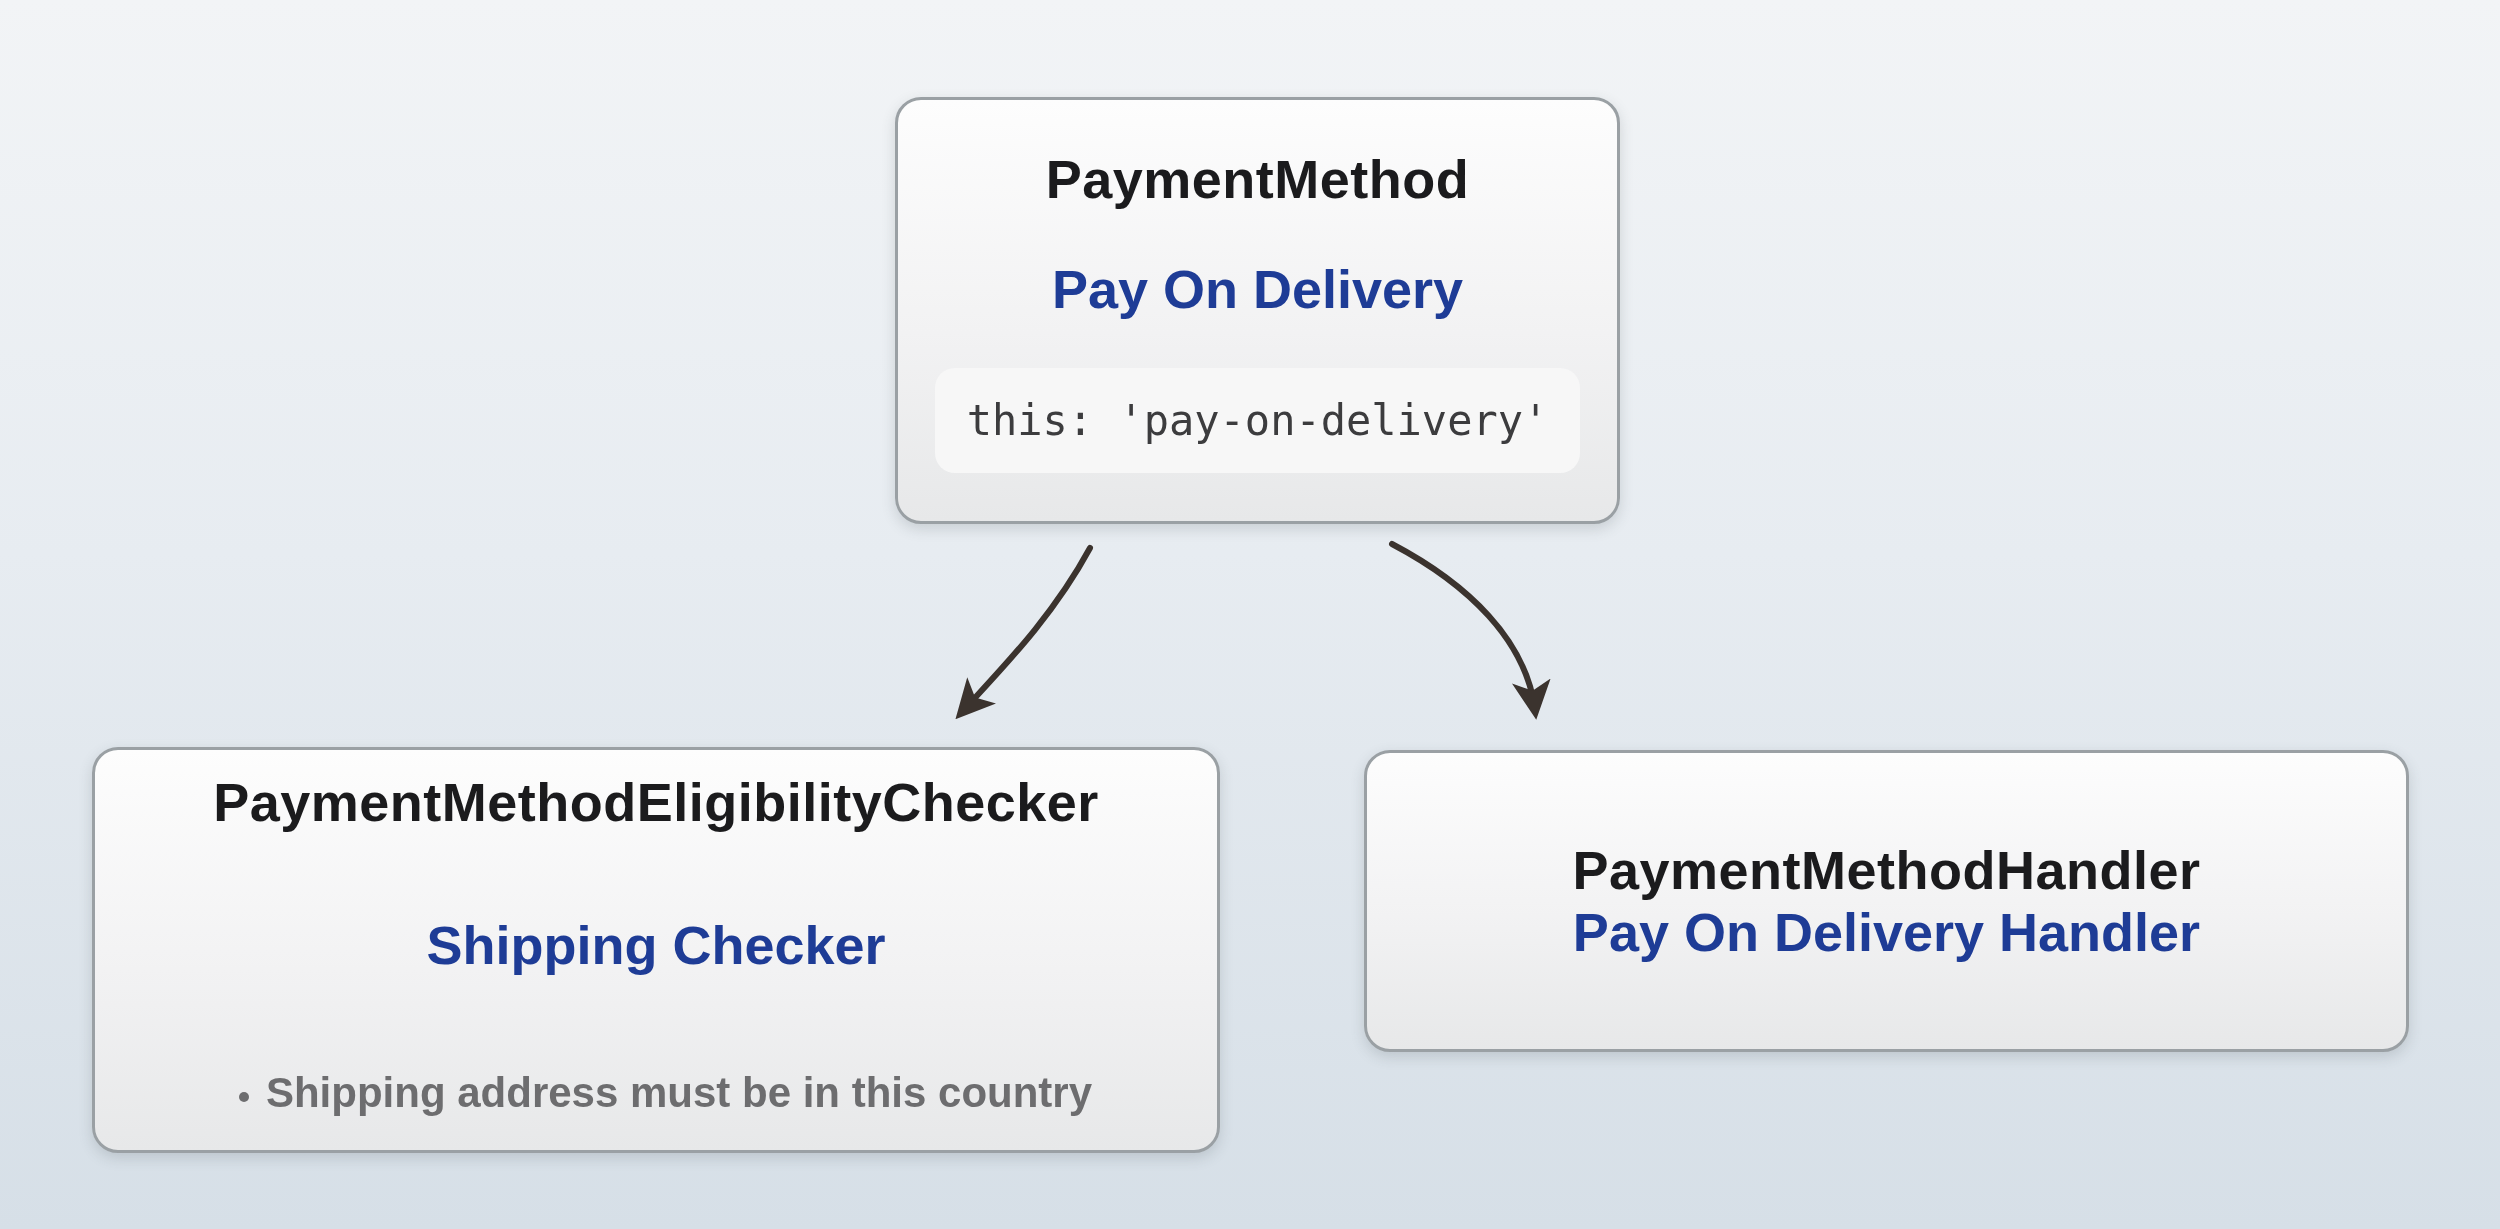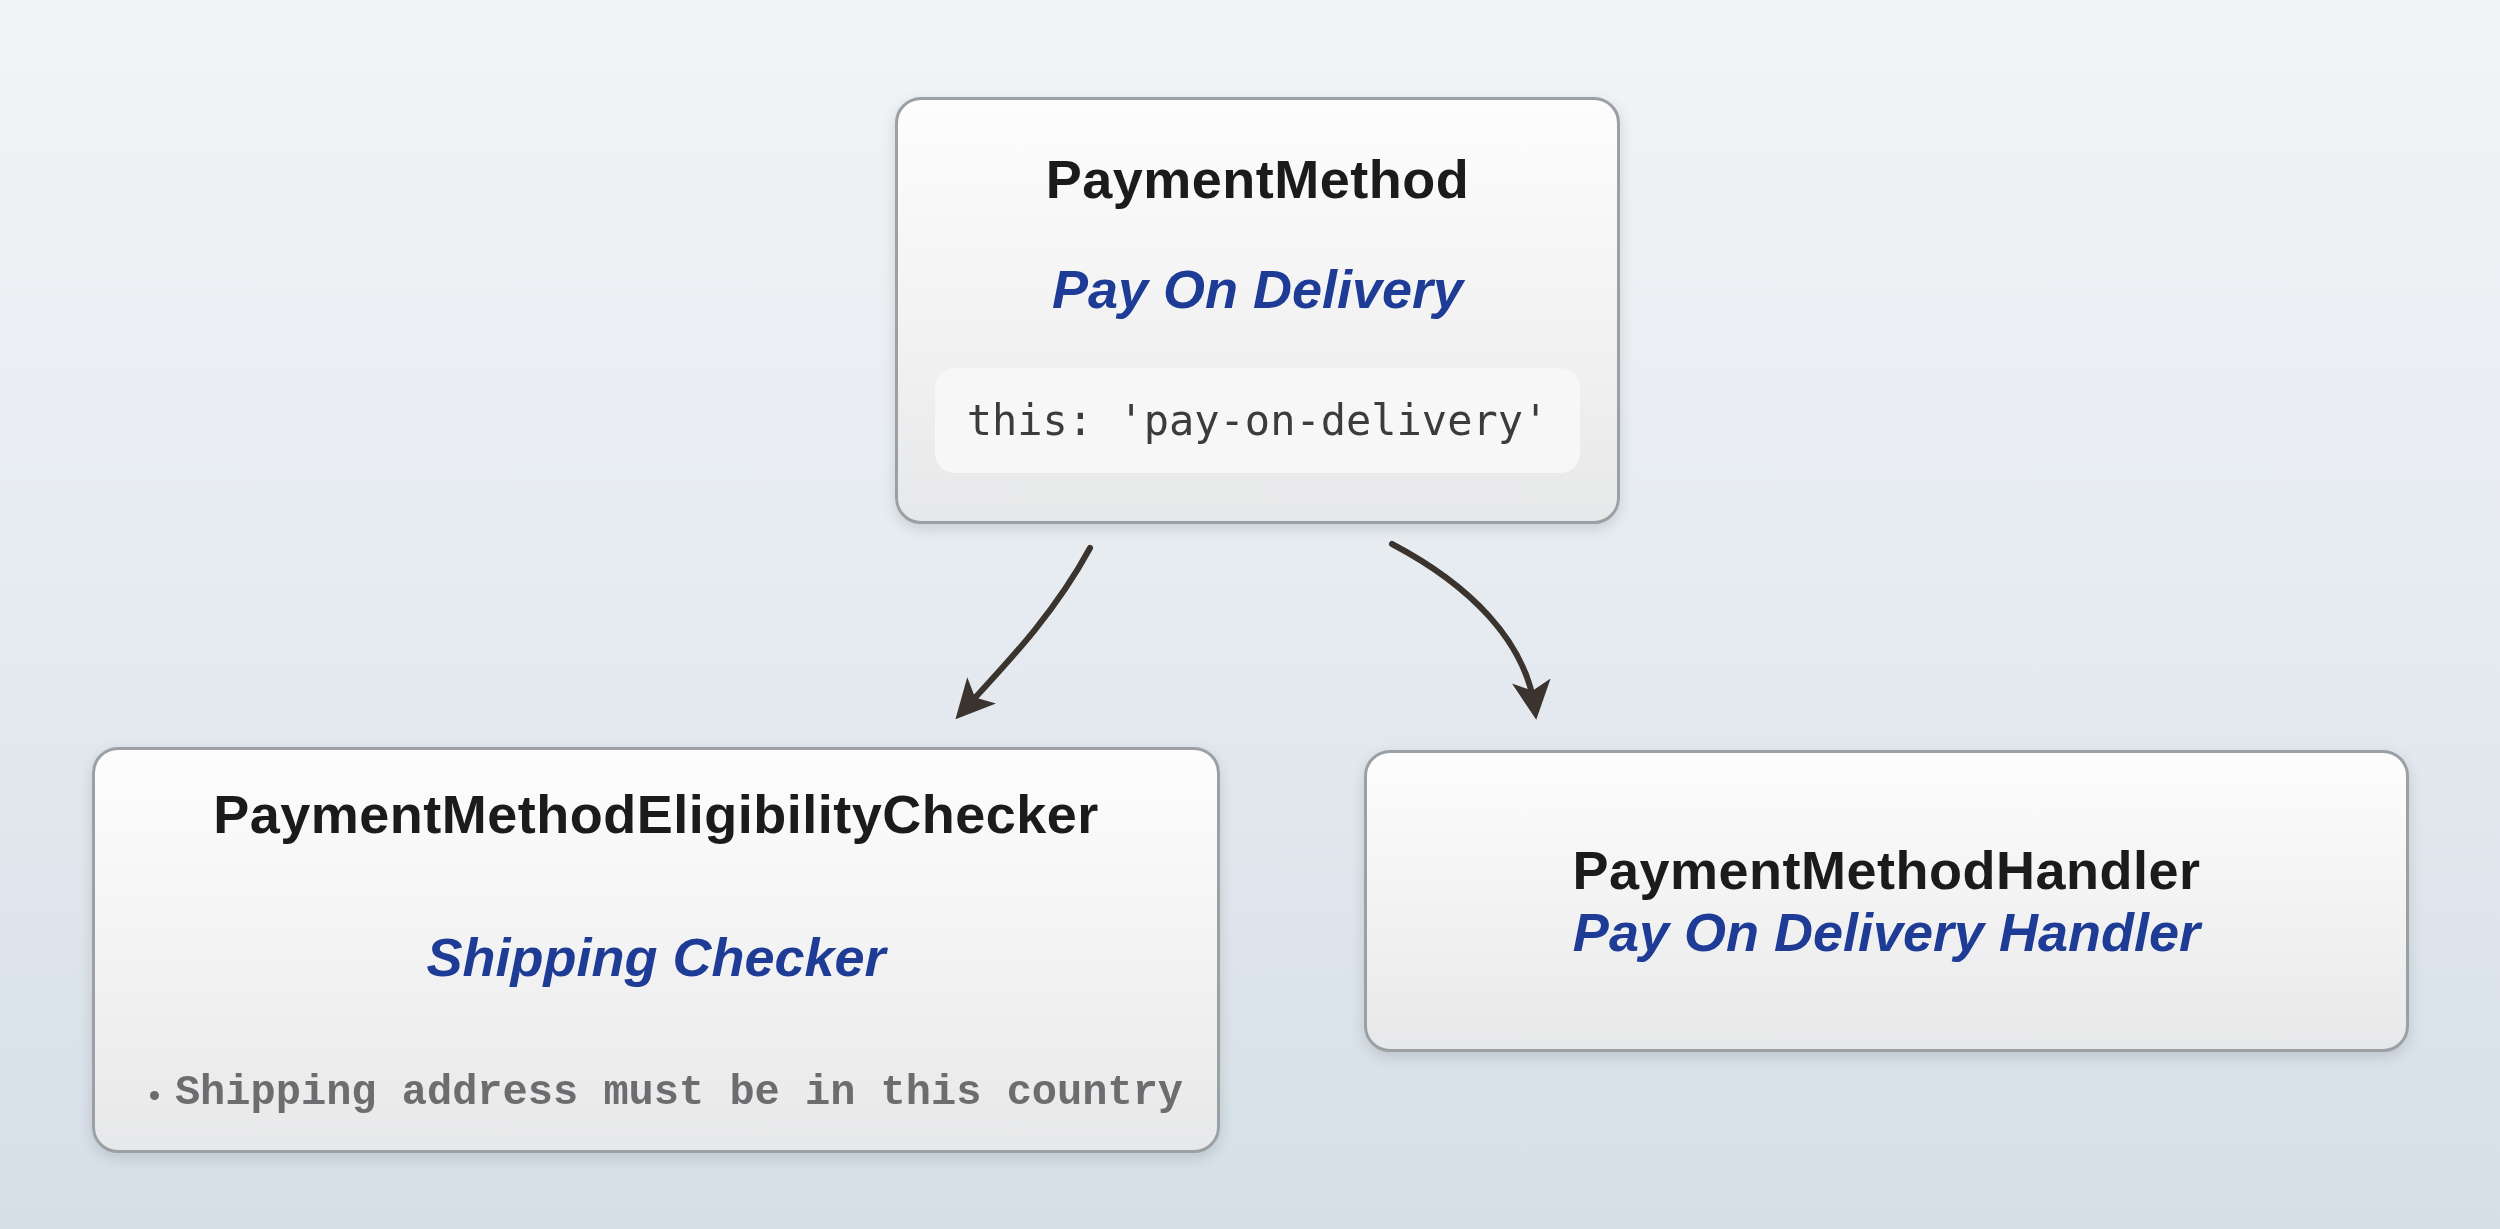--- a/index.html
+++ b/index.html
@@ -62,37 +62,35 @@
   .node-title {
     font-size: 54px;
     font-weight: bold;
     color: #1b1b1d;
     letter-spacing: 0.5px;
   }
   .node-subtitle {
     font-size: 54px;
     font-weight: bold;
     color: #1e3c96;
-    font-style: italic;
   }
   .node-code {
     font-family: "DejaVu Sans Mono", "Liberation Mono", monospace;
     font-size: 42px;
     color: #3c3c3e;
     background: #f7f7f7;
     border-radius: 20px;
     padding: 28px 32px;
     white-space: nowrap;
   }
   .node-bullets {
-    margin: 0;
+    margin: 12px;
     padding: 0 0 0 46px;
     list-style: disc outside;
     text-align: right;
-    font-family: Liberation Mono, monospace;
   }
   .node-bullets li {
     font-size: 42px;
     font-weight: bold;
     color: #6d6d6f;
   }
   .node-bullets li::marker {
     color: #6d6d6f;
     font-size: 34px;
   }

